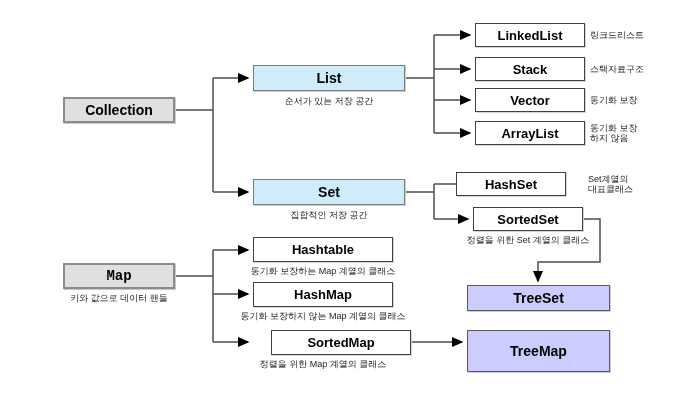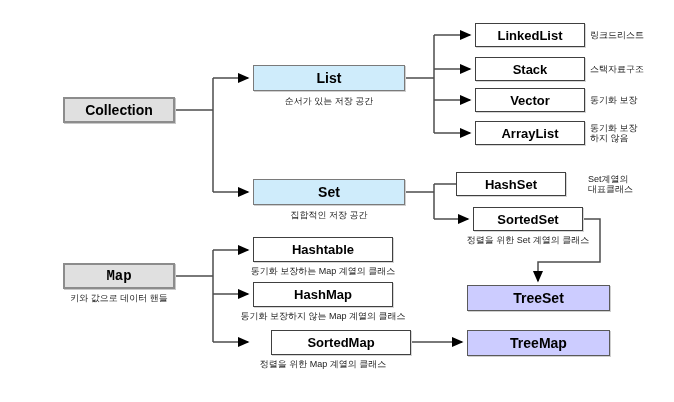--- a/index.html
+++ b/index.html
@@ -119,15 +119,15 @@
 
   <div class="node tree" style="left: 467px; top: 285px; width: 143px; height: 26px; background-color: rgb(204, 204, 255);">TreeSet</div>
   <div class="caption" style="left:233px;top:266px;width:180px;">동기화 보장하는 Map 계열의 클래스</div>
 
   <div class="node cls" style="left: 253px; top: 282px; width: 140px; height: 25px; background-color: rgb(255, 255, 255);">HashMap</div>
   <div class="caption" style="left:228px;top:311px;width:190px;text-align:center;">동기화 보장하지 않는 Map 계열의 클래스</div>
 
   <div class="node cls" style="left: 271px; top: 330px; width: 140px; height: 25px; background-color: rgb(255, 255, 255);">SortedMap</div>
   <div class="caption" style="left:233px;top:359px;width:180px;">정렬을 위한 Map 계열의 클래스</div>
 
-  <div class="node tree" style="left: 467px; top: 330px; width: 143px; height: 26px; background-color: rgb(204, 204, 255);">TreeMap</div>
+  <div class="node tree" style="left: 467px; top: 330px; width: 143px; height: 42px; background-color: rgb(204, 204, 255);">TreeMap</div>
 
 </div>
 
 </body></html>

